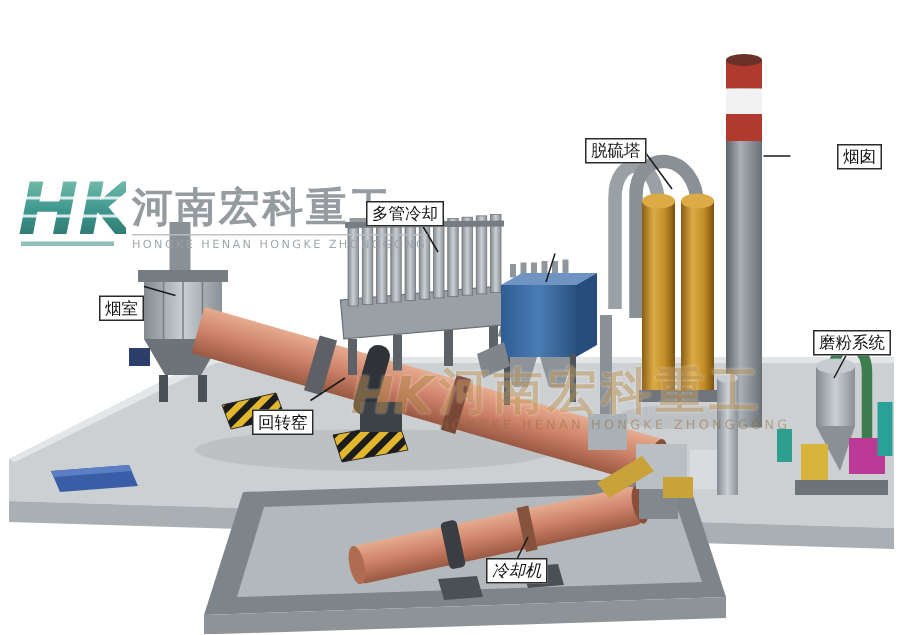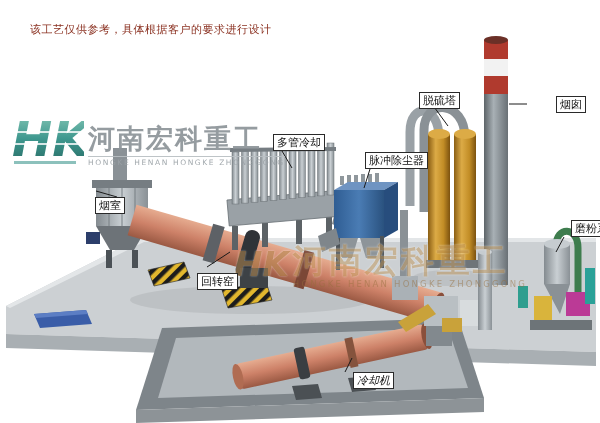--- a/index.html
+++ b/index.html
@@ -3,21 +3,21 @@
 <meta charset="utf-8">
 <style>
   * { margin:0; padding:0; box-sizing:border-box; }
   html,body { background:#ffffff; }
   body { font-family:"DejaVu Sans", sans-serif; }
   .viewport { position:relative; width:600px; height:423px; background:#fff; overflow:hidden; }
   .stage-svg { position:absolute; left:0; top:0; }
   .disclaimer { position:absolute; left:30px; top:22px; font-size:11px; letter-spacing:.5px;
                 color:var(--disclaimer-red,#8a3020); }
   .label { position:absolute; background:#fff; border:1px solid #2a2a2a; color:#111;
-           font-size:11px; line-height:1; padding:2px 3px; white-space:nowrap; z-index:5;margin-left:29px; }
+           font-size:11px; line-height:1; padding:2px 3px; white-space:nowrap; z-index:5; }
   
   .wm-left { position:absolute; left:10px; top:110px; display:flex; align-items:flex-start; z-index:4; opacity:.92; }
   .wm-left .wm-text { margin-left:4px; margin-top:14px; }
   .wm-cn { font-size:27px; font-weight:bold; color:#8d9499; letter-spacing:2px; line-height:1.1; }
   .wm-en { font-size:7.5px; color:#9aa1a6; letter-spacing:1.6px; text-align:center;
            border-top:1px solid #b9bfc3; margin-top:2px; padding-top:1px; }
   
   .wm-center { position:absolute; left:234px; top:244px; z-index:4; opacity:.55; display:flex; align-items:flex-start; pointer-events:none; }
   .wm-center .hk { font-size:34px; font-weight:bold; font-style:italic; color:rgba(173,125,62,.9);
                    text-shadow:0 0 2px #fff; margin-right:4px; }
@@ -219,21 +219,20 @@
       <line x1="207" y1="267" x2="230" y2="252"></line>
       <line x1="282" y1="151" x2="292" y2="168"></line>
       <line x1="370" y1="169" x2="364" y2="188"></line>
       <line x1="429" y1="100" x2="448" y2="126"></line>
       <line x1="527" y1="104" x2="509" y2="104"></line>
       <line x1="564" y1="237" x2="556" y2="252"></line>
       <line x1="345" y1="372" x2="352" y2="358"></line>
     </g>
   </svg>
 
-  <div class="disclaimer">该工艺仅供参考，具体根据客户的要求进行设计</div>
 
   <div class="wm-left">
     <svg width="74" height="66" viewBox="0 0 74 66">
       <text x="2" y="46" font-size="48" font-style="italic" font-weight="bold" font-family="DejaVu Sans, sans-serif" fill="url(#tealGrad)">HK</text>
       <rect x="4" y="51" width="62" height="3" fill="#2e8f85" opacity=".6"></rect>
       <line x1="0" y1="22" x2="74" y2="22" stroke="#ffffff" stroke-width="2" opacity=".8"></line>
       <line x1="0" y1="34" x2="74" y2="34" stroke="#ffffff" stroke-width="2" opacity=".8"></line>
     </svg>
     <div class="wm-text">
       <div class="wm-cn">河南宏科重工</div>
@@ -245,19 +244,18 @@
     <span class="hk">HK</span>
     <span>
       <div class="wm-center-cn">河南宏科重工</div>
       <div class="wm-center-en">HONGKE HENAN HONGKE ZHONGGONG</div>
     </span>
   </div>
 
   <div class="label" style="left:66px;  top:197px;">烟室</div>
   <div class="label" style="left:168px; top:273px;">回转窑</div>
   <div class="label" style="left:244px; top:134px;">多管冷却</div>
-  <div class="label" style="left:336px; top:152px;">脉冲除尘器</div>
   <div class="label" style="left:390px; top:92px;">脱硫塔</div>
-  <div class="label" style="left:527px; top:96px;">烟囱</div>
+  <div class="label" style="left:558px; top:96px;">烟囱</div>
   <div class="label" style="left:542px; top:220px;">磨粉系统</div>
   <div class="label" style="left:324px; top:372px;font-style:italic;">冷却机</div>
 
 </div>
 
 </body></html>

